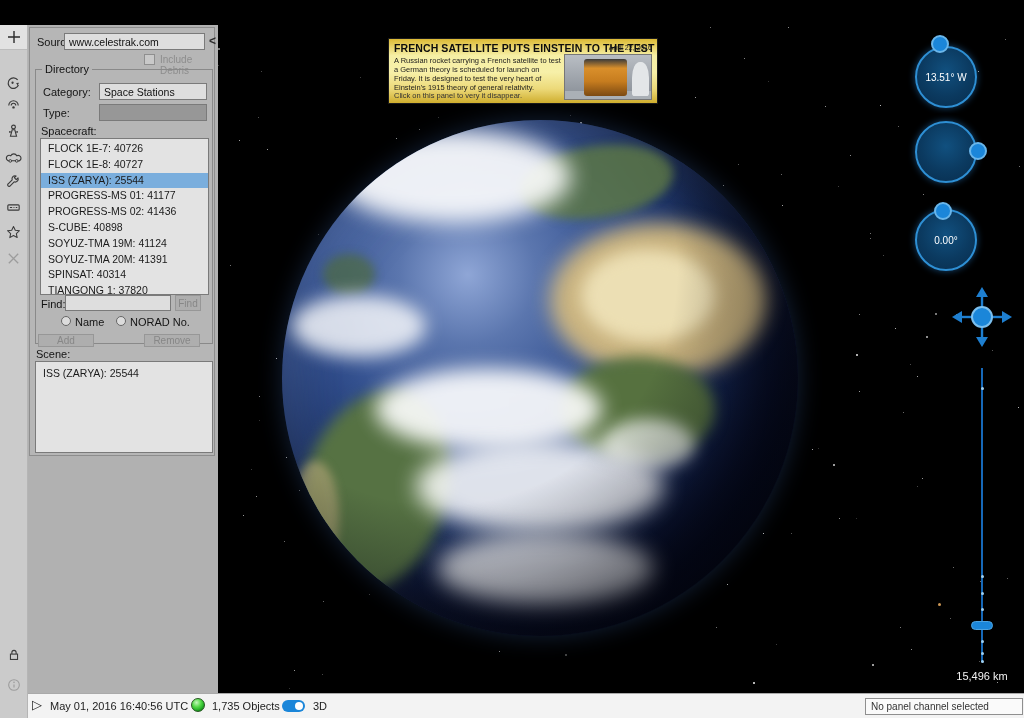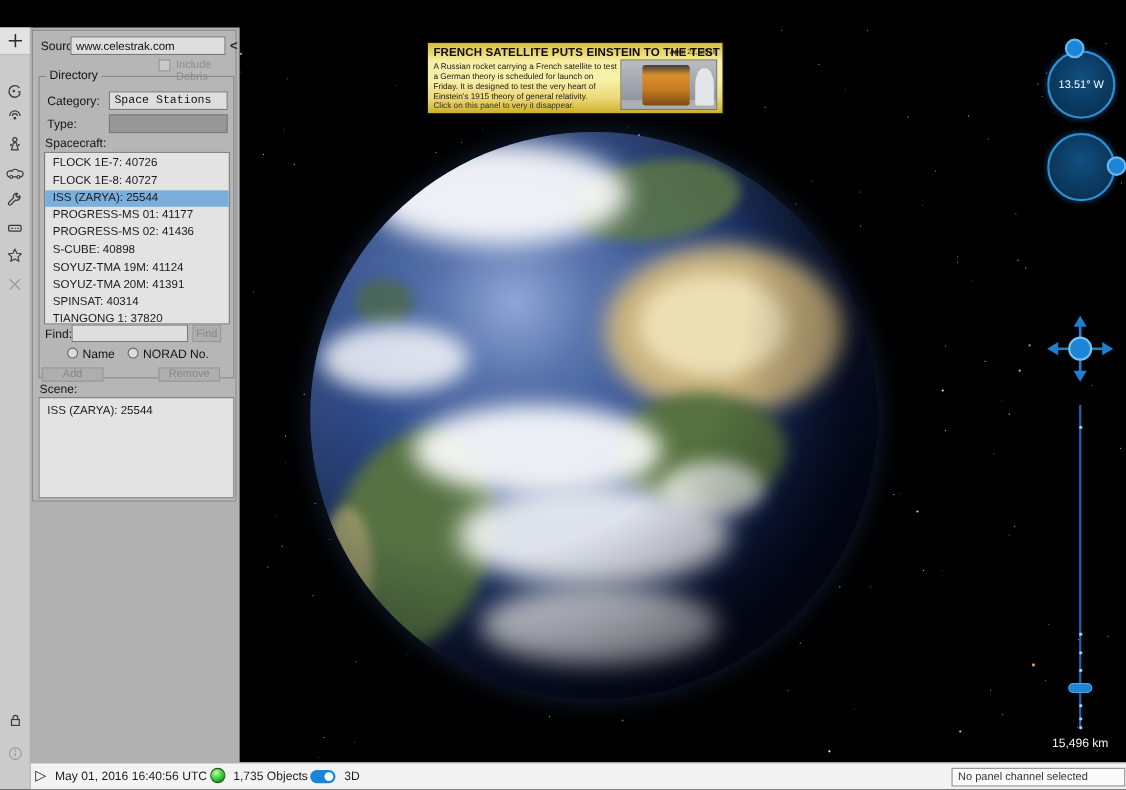--- a/index.html
+++ b/index.html
@@ -66,21 +66,21 @@
   .banner .body{position:absolute;left:5px;top:17px;width:168px;font-size:7.5px;line-height:9px;color:#1c1c1c;}
   .banner .note{position:absolute;left:5px;bottom:3px;font-size:7.5px;color:#333;}
   .photo{position:absolute;right:5px;top:15px;width:88px;height:46px;background:linear-gradient(180deg,#b9bec4,#878d95);
          overflow:hidden;border:1px solid #777;box-sizing:border-box;}
   .photo .sat{position:absolute;left:22%;top:10%;width:50%;height:84%;
          background:linear-gradient(180deg,#3a3a3a 0%,#d98f2b 25%,#c77d1f 60%,#7c4a12 100%);border-radius:3px;}
   .photo .suit{position:absolute;right:2%;top:16%;width:20%;height:78%;background:#e3e6e8;border-radius:45% 45% 8% 8%;}
   .photo .floor{position:absolute;left:0;bottom:0;width:100%;height:18%;background:#aab0b6;}
 
   
-  .dial{position:absolute;left:734px;width:62px;height:62px;border-radius:50%;
+  .dial{position:absolute;left:697px;width:62px;height:62px;border-radius:50%;
         background:radial-gradient(circle at 50% 40%, #11507f 0%, #0b3a60 55%, #082c4c 100%);
         border:2px solid #2e8fd4;box-sizing:border-box;box-shadow:0 0 7px rgba(40,130,210,.55);}
   .dial .val{position:absolute;left:0;top:0;width:100%;height:100%;display:flex;align-items:center;justify-content:center;
              font-size:10px;color:#fff;}
   .knob{position:absolute;width:18px;height:18px;border-radius:50%;background:var(--accent-blue);
         border:2px solid #6ab6ea;box-sizing:border-box;}
   .pan{position:absolute;left:732px;top:260px;width:64px;height:64px;}
   .panknob{position:absolute;left:21px;top:21px;width:22px;height:22px;border-radius:50%;
            background:var(--accent-blue);border:2px solid #7cc0ef;box-sizing:border-box;}
   .slidertrack{position:absolute;left:763px;top:343px;width:2px;height:294px;background:#1668b8;}
@@ -184,21 +184,21 @@
       <input class="inp" style="left: 34px; top: 5px; width: 141px; height: 17px;" value="www.celestrak.com">
       <span class="chev" style="left:179px;top:6px">&lt;</span>
 
       <span class="cb" style="left:114px;top:26px"></span>
       <span class="lbl" style="left:130px;top:26px;color:#8d8d8d;font-size:10px">Include Debris</span>
 
       <div class="groupbox">
         <span class="gtitle">Directory</span>
 
         <span class="lbl" style="left:7px;top:16px">Category:</span>
-        <input class="inp" style="left: 63px; top: 13px; width: 108px; height: 17px; font-family: Liberation Mono, monospace;" value="Space Stations">
+        <input class="inp" style="left: 63px; top: 13px; width: 108px; height: 17px;" value="Space Stations">
 
         <span class="lbl" style="left:7px;top:37px">Type:</span>
         <input class="inp disabled" style="left: 63px; top: 34px; width: 108px; height: 17px;" value="">
 
         <span class="lbl" style="left:5px;top:55px">Spacecraft:</span>
         <div class="listbox" style="left:4px;top:68px;width:169px;height:157px;padding-top:2px">
           <div class="li">FLOCK 1E-7: 40726</div>
           <div class="li">FLOCK 1E-8: 40727</div>
           <div class="li sel">ISS (ZARYA): 25544</div>
           <div class="li">PROGRESS-MS 01: 41177</div>
@@ -415,20 +415,24 @@
       </div>
     </div>
 
     <div class="dial" style="top:21px">
       <div class="val">13.51° W</div>
       <div class="knob" style="left:14px;top:-13px"></div>
     </div>
     <div class="dial" style="top:96px">
       <div class="knob" style="left:52px;top:19px"></div>
     </div>
+    <div class="dial" style="top:184px">
+      <div class="val">0.00°</div>
+      <div class="knob" style="left:17px;top:-9px"></div>
+    </div>
 
     <div class="pan">
       <svg width="64" height="64" viewBox="0 0 64 64">
         <g stroke="#1e7fd0" stroke-width="2.4" fill="#1e7fd0">
           <path d="M32 22V10" fill="none"></path>
             <path d="M26 12L32 2l6 10z" stroke="none"></path>
           <path d="M32 42v12" fill="none"></path>
             <path d="M26 52l6 10 6-10z" stroke="none"></path>
           <path d="M22 32H10" fill="none"></path>
             <path d="M12 26L2 32l10 6z" stroke="none"></path>

